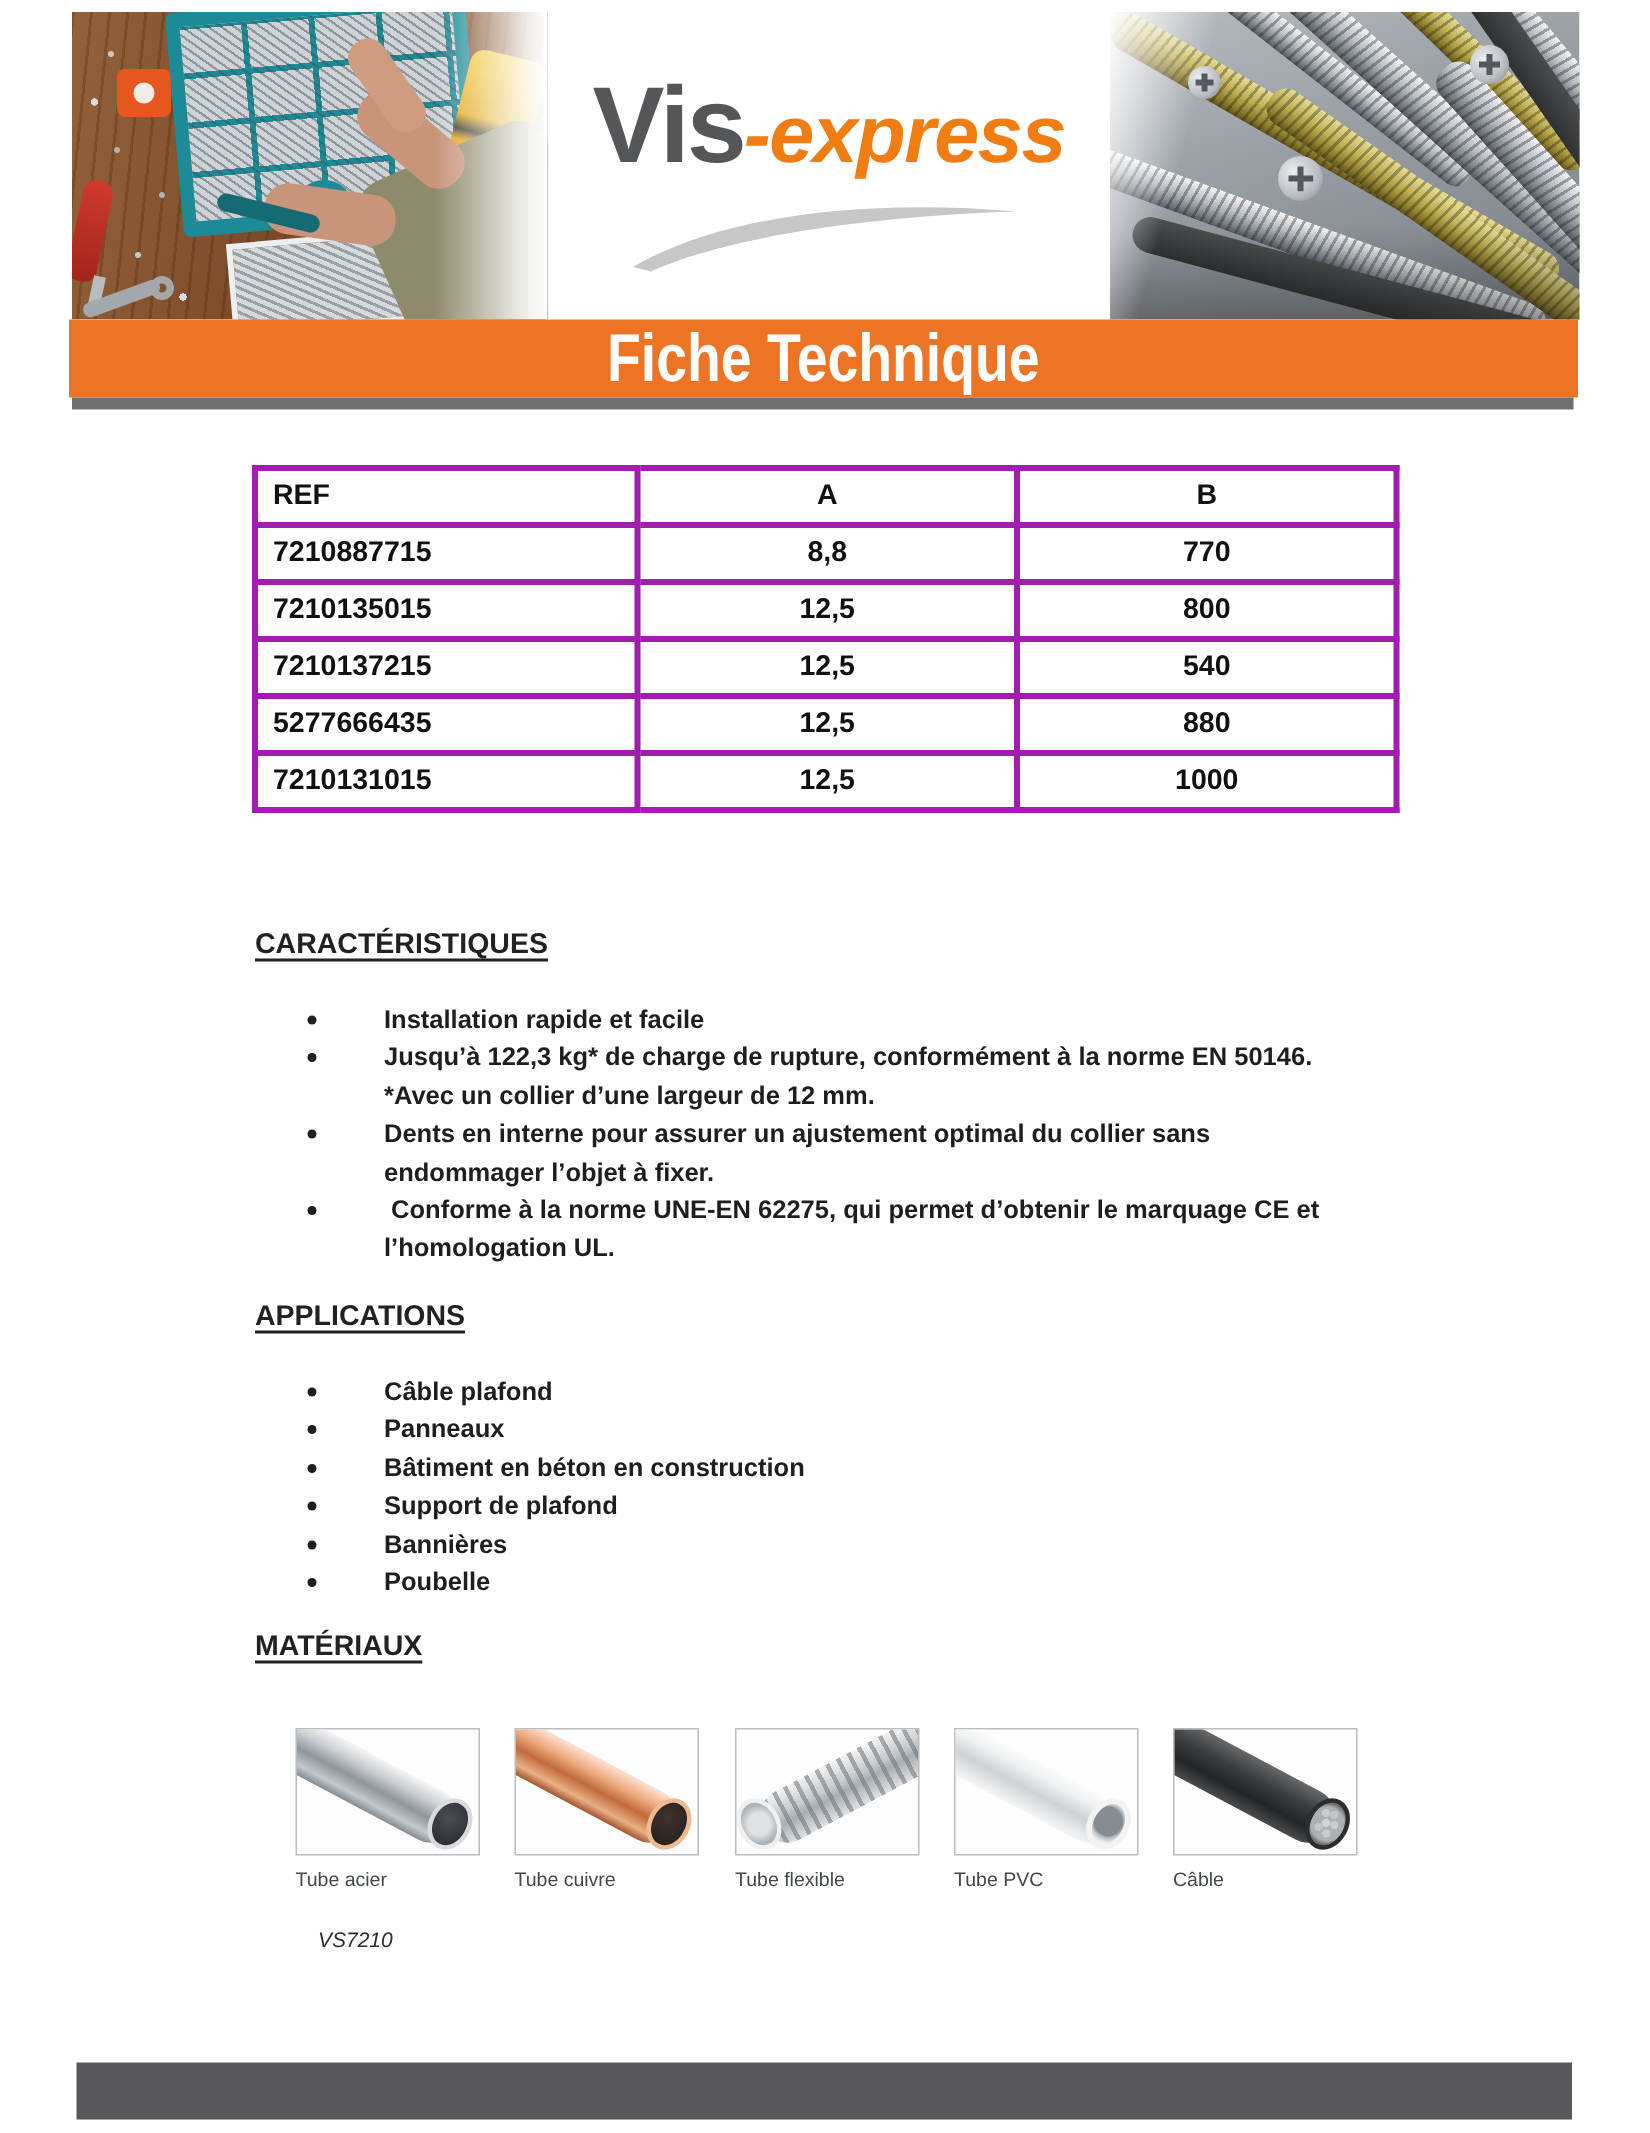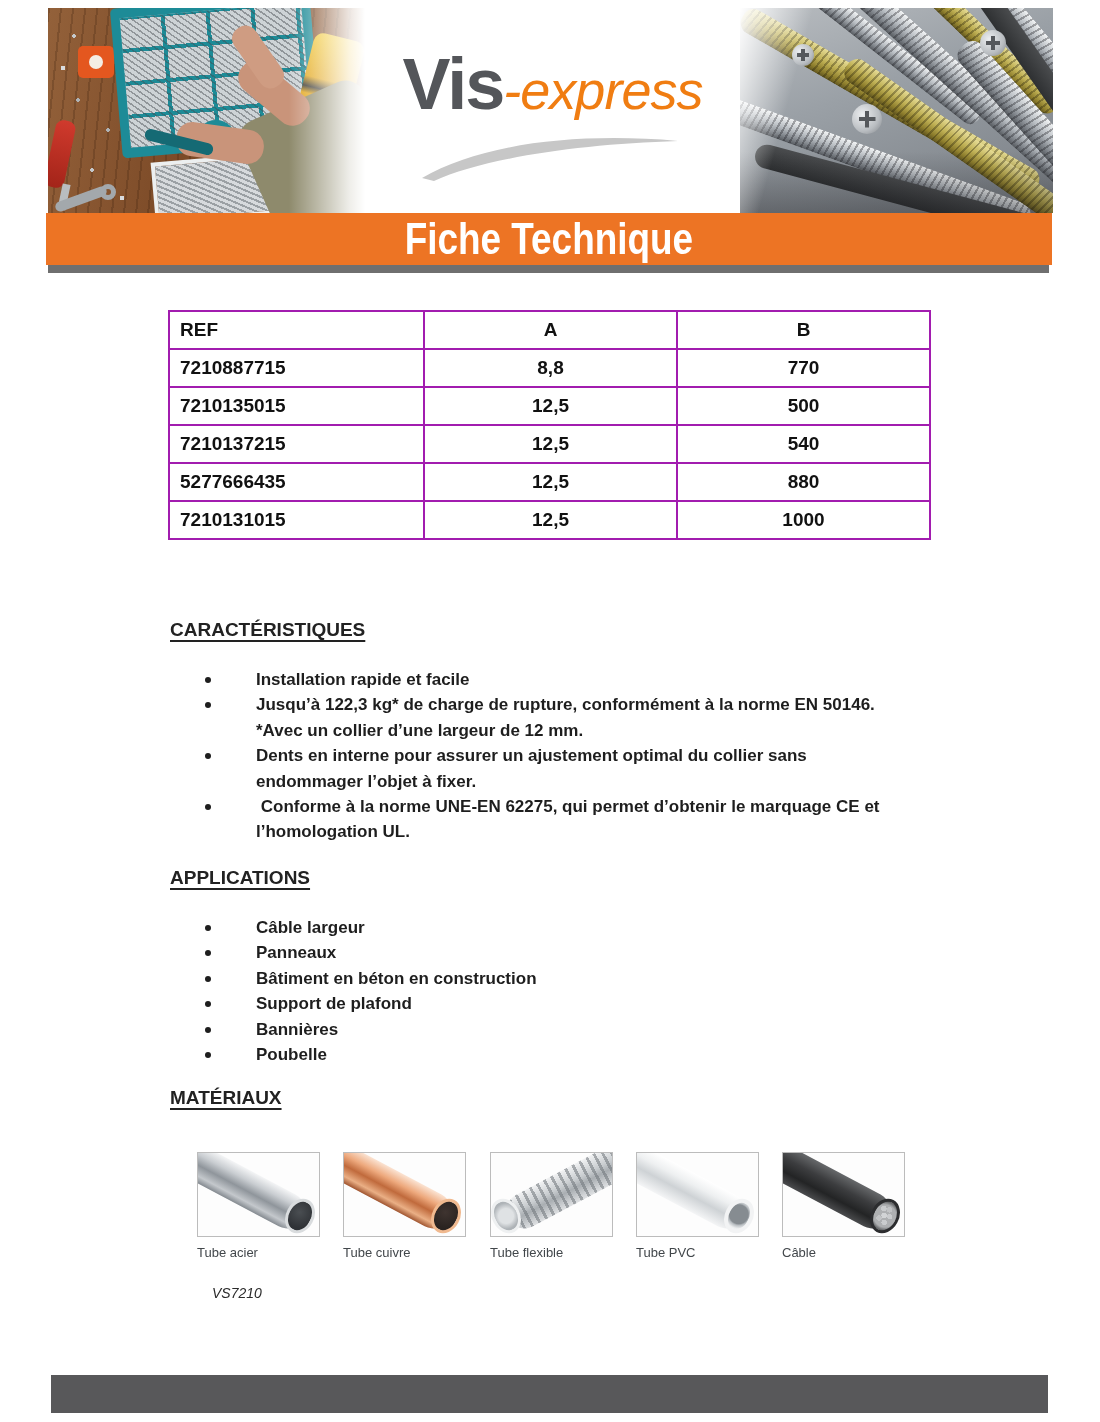--- a/index.html
+++ b/index.html
@@ -63,32 +63,32 @@
     background:linear-gradient(#55585c,#55585c) center/55% 4px no-repeat,
                linear-gradient(#55585c,#55585c) center/4px 55% no-repeat,
                radial-gradient(circle at 35% 35%,#eceef0,#b9bdc1 60%,#7e8287); }
   .fade-left { inset:0; background:linear-gradient(105deg,#fff 0%, rgba(255,255,255,.65) 7%, transparent 20%); }
   .vignette-bottom { inset:0; background:linear-gradient(0deg, rgba(25,25,28,.35), transparent 30%); }
 
   
   .logo { position:absolute; left:365px; top:44px; width:375px; height:130px; text-align:left; }
   .logo-row { display:flex; align-items:baseline; justify-content:center; line-height:80px; }
   .logo-vis { font-size:72px; font-weight:bold; letter-spacing:-2px; color:#54565a; }
-  .logo-express { font-size:54px; font-weight:normal; font-style:italic; letter-spacing:-1px; color:#f07d12; }
+  .logo-express { font-size:54px; font-weight:bold; font-style:italic; letter-spacing:-1px; color:#f07d12; }
   .logo-swoosh { position:absolute; left:53px; top:84px; }
 
   
   .banner { position:absolute; left:46px; top:213px; width:1006px; height:52px; background:#ed7424;
     display:flex; align-items:center; justify-content:center; }
   .banner-title { display:inline-block; transform:scaleX(.82); font-size:45px; font-weight:bold; color:#fff; letter-spacing:0; }
   .banner-accent { position:absolute; left:48px; top:265px; width:1001px; height:8px; background:#6f6f6f; }
 
   
   .spec-table { position:absolute; left:168px; top:310px; width:762px; border-collapse:collapse; table-layout:fixed; }
-  .spec-table th, .spec-table td { border:2px solid #a21caf; height:38px; font-size:19px; font-weight:bold; color:#111; }
+  .spec-table th, .spec-table td { border:4px solid #a21caf; height:38px; font-size:19px; font-weight:bold; color:#111; }
   .col-ref { width:255px; text-align:left; padding-left:10px; }
   .col-val { width:253px; text-align:center; }
 
   
   .sec { position:absolute; left:170px; }
   .sec h2 { font-size:19px; font-weight:bold; color:#222; line-height:24px;
     text-decoration:underline; text-decoration-thickness:2px; text-underline-offset:4px; }
   .sec-carac { top:618px; }
   .sec-app { top:866px; }
   .sec-mat { top:1086px; }
@@ -203,21 +203,21 @@
     </thead>
     <tbody>
       <tr>
         <td class="col-ref">7210887715</td>
         <td class="col-val">8,8</td>
         <td class="col-val">770</td>
       </tr>
       <tr>
         <td class="col-ref">7210135015</td>
         <td class="col-val">12,5</td>
-        <td class="col-val">500</td>
+        <td class="col-val">800</td>
       </tr>
       <tr>
         <td class="col-ref">7210137215</td>
         <td class="col-val">12,5</td>
         <td class="col-val">540</td>
       </tr>
       <tr>
         <td class="col-ref">5277666435</td>
         <td class="col-val">12,5</td>
         <td class="col-val">880</td>
@@ -253,21 +253,21 @@
 l’homologation UL.</span>
         </li>
     </ul>
   </section>
 
   <section class="sec sec-app">
     <h2>APPLICATIONS</h2>
     <ul class="blist">
       <li>
           <span class="bdot"></span>
-          <span class="btext">Câble largeur</span>
+          <span class="btext">Câble plafond</span>
         </li>
       <li>
           <span class="bdot"></span>
           <span class="btext">Panneaux</span>
         </li>
       <li>
           <span class="bdot"></span>
           <span class="btext">Bâtiment en béton en construction</span>
         </li>
       <li>

